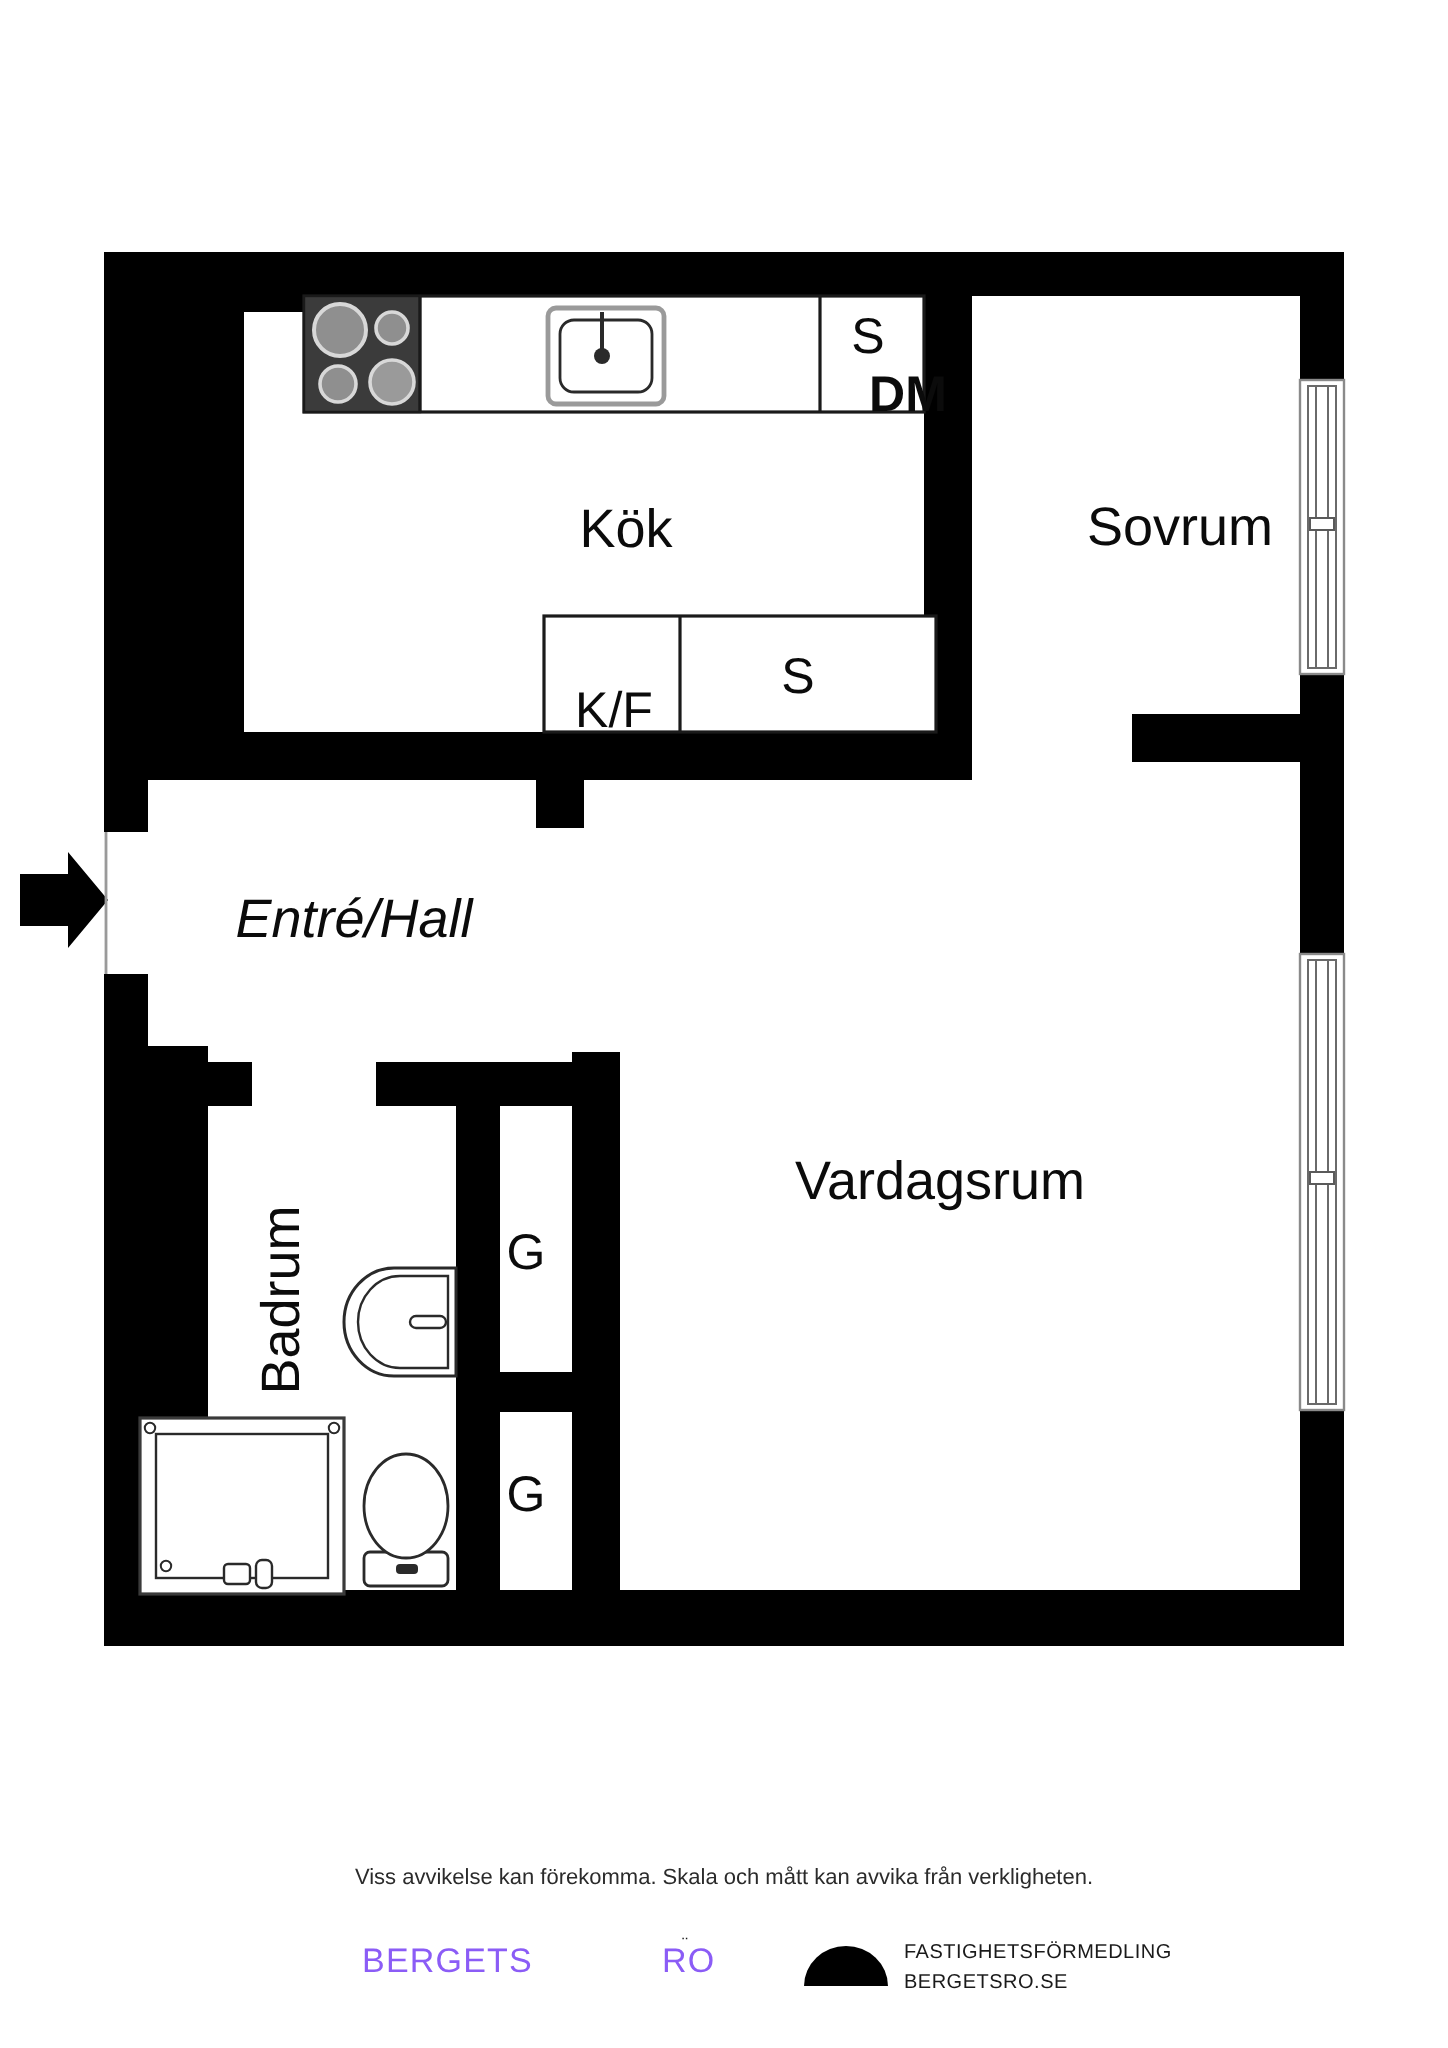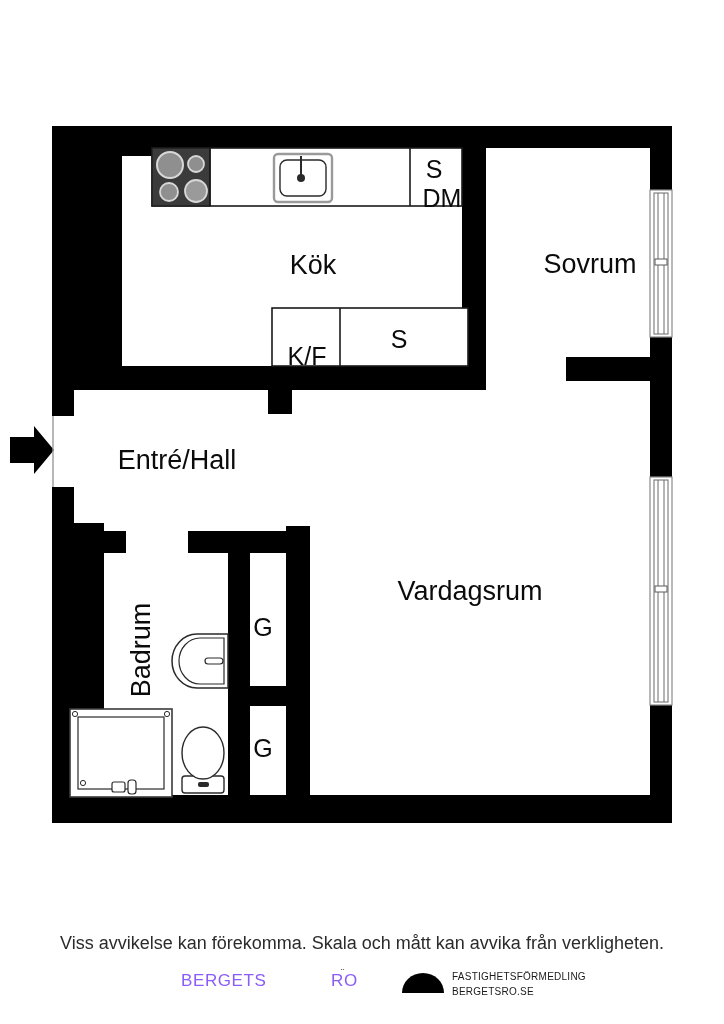--- a/index.html
+++ b/index.html
@@ -44,21 +44,21 @@
     left: 0;
     top: 925px;
     width: 724px;
     height: 99px;
   }
   #disclaimer {
     position: absolute;
     left: 0; top: 8px;
     width: 724px;
     text-align: center;
-    font-size: 18px;
+    font-size: 11px;
     color: #2b2b2b;
     font-family: "Liberation Sans", sans-serif;
   }
   #brandbar {
     position: absolute;
     left: 0; top: 40px;
     width: 724px;
     height: 40px;
   }
   .brand-word {
@@ -212,29 +212,29 @@
   <line x1="53" y1="416" x2="53" y2="487" stroke="#9a9a9a" stroke-width="1.4"></line>
 
 </svg>
 
 <div id="labels">
 
   <div class="label room-label" style="left:313px; top:265px; transform:translate(-50%,-50%);text-align:center;">Kök</div>
 
   <div class="label room-label" style="left:566px; top:264px; transform:translate(-50%,-50%);margin-left:24px;">Sovrum</div>
 
-  <div class="label room-label" style="left:177px; top:460px; transform:translate(-50%,-50%);">Entré/Hall</div>
+  <div class="label room-label" style="left:177px; top:460px; transform:translate(-50%,-50%);font-style:italic;">Entré/Hall</div>
 
   <div class="label room-label" style="left:470px; top:591px; transform:translate(-50%,-50%);">Vardagsrum</div>
 
   <div class="label room-label vertical" style="left:141px; top:650px; transform:translate(-50%,-50%) rotate(-90deg);">Badrum</div>
 
   <div class="label appliance-label" style="left:434px; top:169px; transform:translate(-50%,-50%);">S</div>
 
-  <div class="label appliance-label" style="left:442px; top:198px; transform:translate(-50%,-50%);">DM</div>
+  <div class="label appliance-label" style="left:454px; top:198px; transform:translate(-50%,-50%);font-weight:bold;">DM</div>
 
   <div class="label appliance-label" style="left:307px; top:356px; transform:translate(-50%,-50%);">K/F</div>
 
   <div class="label appliance-label" style="left:399px; top:339px; transform:translate(-50%,-50%);">S</div>
 
   <div class="label closet-label" style="left:263px; top:627px; transform:translate(-50%,-50%);">G</div>
 
   <div class="label closet-label" style="left:263px; top:748px; transform:translate(-50%,-50%);">G</div>
 
 </div>

